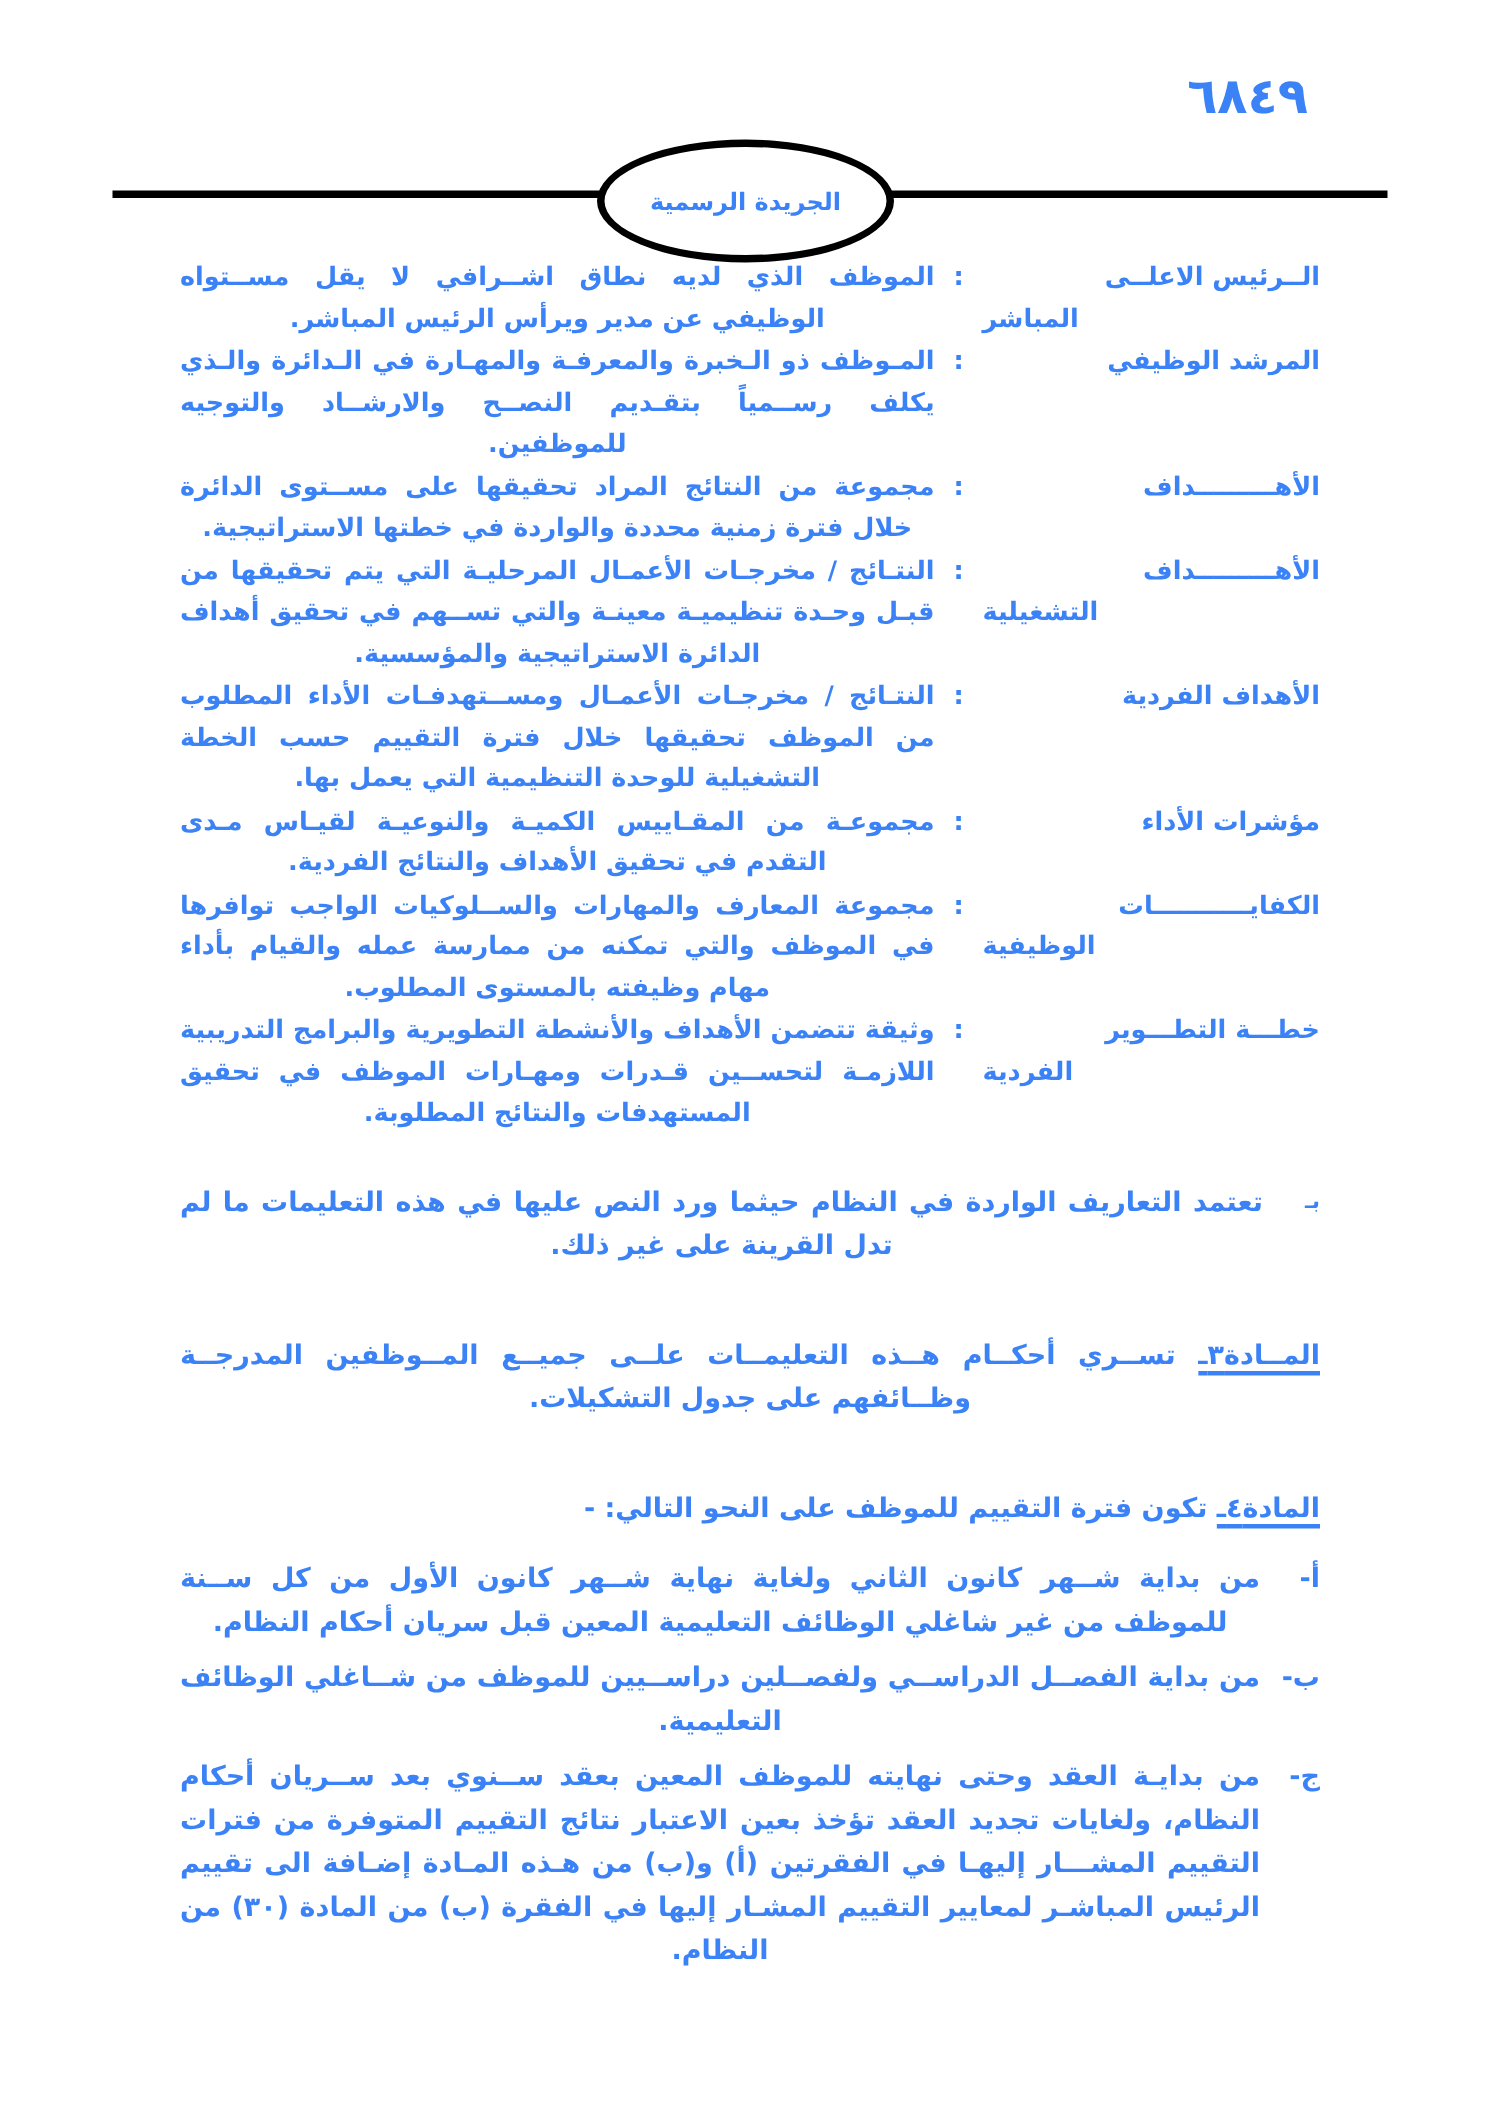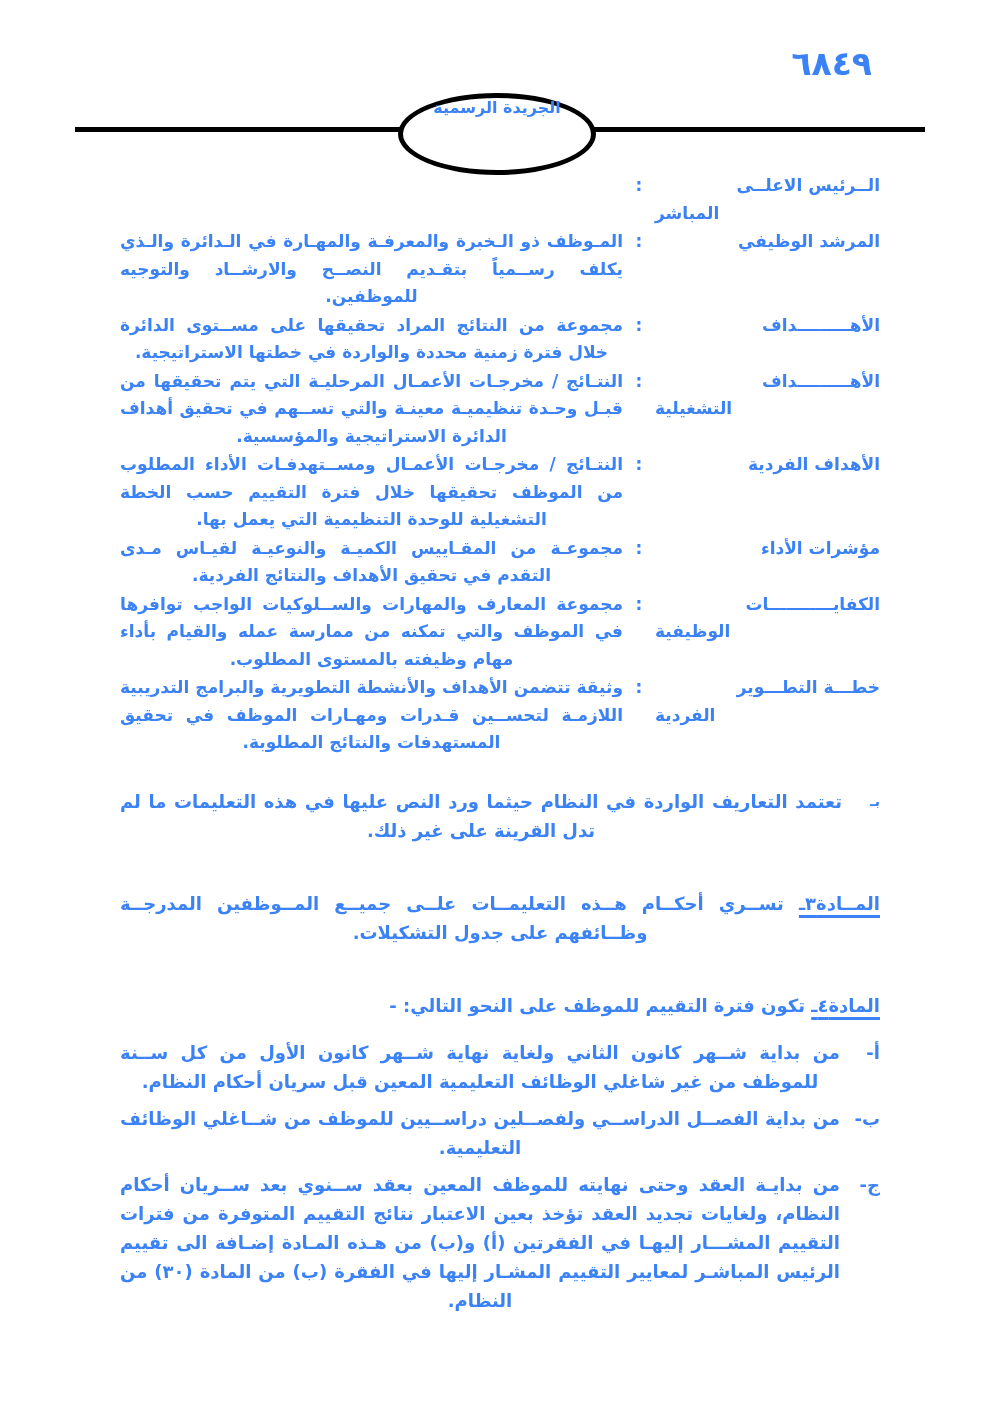--- a/index.html
+++ b/index.html
@@ -39,21 +39,21 @@
   .gazette-badge {
     position: absolute;
     top: 93px;
     left: 398px;
     width: 188px;
     height: 72px;
     border: 5px solid #000000;
     border-radius: 50%;
     background: #ffffff;
     display: flex;
-    align-items: flex-start;
+    align-items: center;
     justify-content: center;
     font-size: 16px;
     z-index: 2;
   }
 
   
   .content {
     position: absolute;
     top: 172px;
     right: 120px;
@@ -163,20 +163,21 @@
   <div class="content">
 
     <div class="def-table">
 
       <div class="def-row">
         <div class="def-term">
           <div class="term-line1">الــرئيس الاعلــى</div>
           <div class="term-line2">المباشر</div>
         </div>
         <div class="def-colon">:</div>
+        <div class="def-text">الموظف الذي لديه نطاق اشــرافي لا يقل مســتواه الوظيفي عن مدير ويرأس الرئيس المباشر.</div>
       </div>
 
       <div class="def-row">
         <div class="def-term">
           <div class="term-line1">المرشد الوظيفي</div>
         </div>
         <div class="def-colon">:</div>
         <div class="def-text">المـوظف ذو الـخبرة والمعرفـة والمهـارة في الـدائرة والـذي يكلف رســمياً بتقـديم النصــح والارشــاد والتوجيه للموظفين.</div>
       </div>
 

